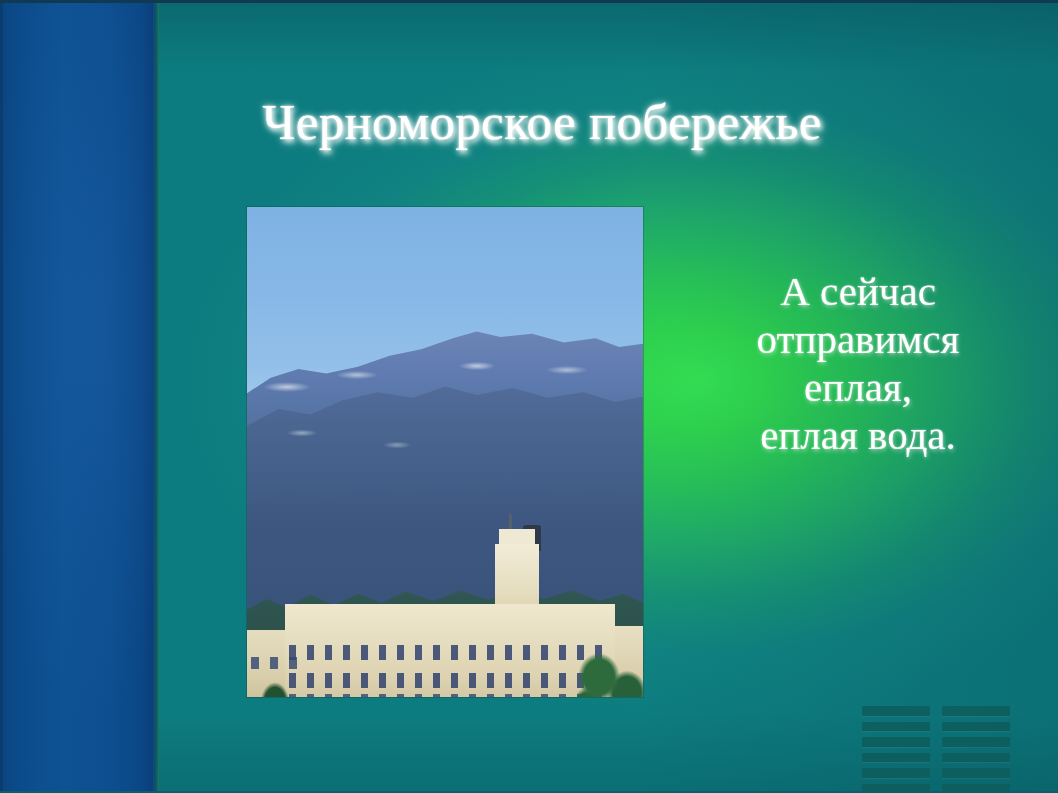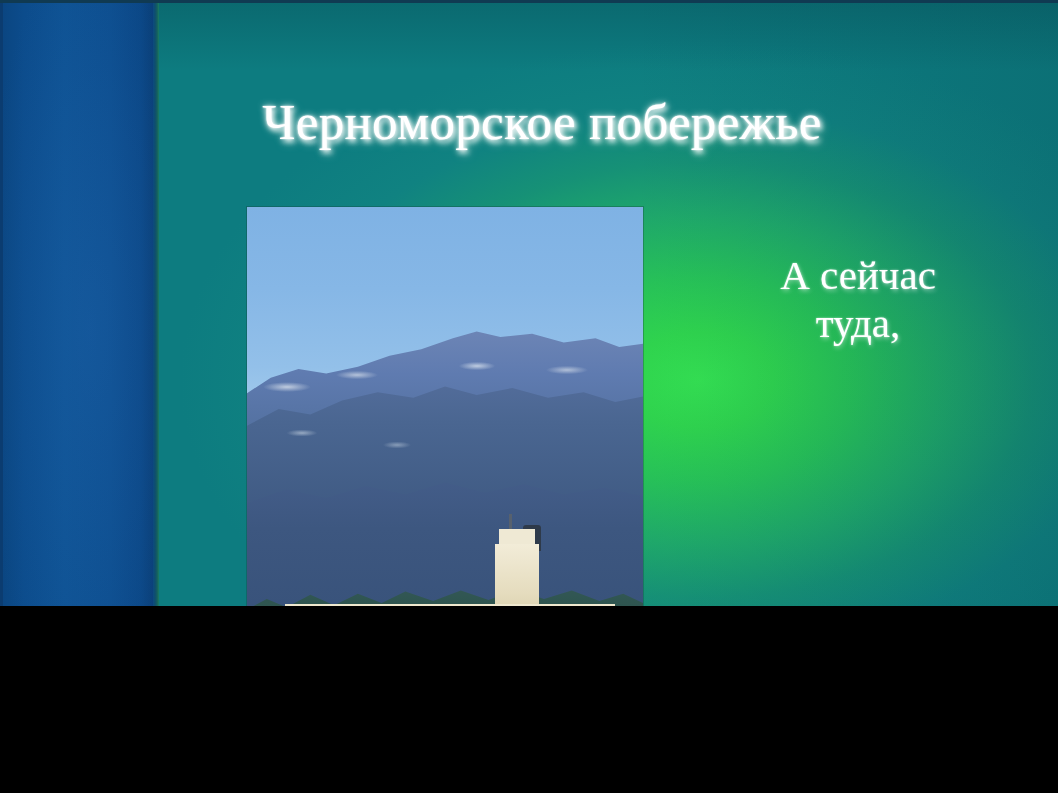--- a/index.html
+++ b/index.html
@@ -3,21 +3,21 @@
 <meta charset="utf-8">
 <style>
   html, body {
     margin: 0;
     padding: 0;
     background: #000;
   }
   #slide {
     position: relative;
     width: 1058px;
-    height: 606px;
+    height: 793px;
     overflow: hidden;
     font-family: "Liberation Serif", "DejaVu Serif", serif;
     background: #0d7f7f;
   }
 
   
   .bg-base {
     position: absolute;
     left: 0; top: 0;
     width: 1058px; height: 793px;
@@ -240,21 +240,21 @@
   .ph-tree-left {
     top: 466px; left: 8px; width: 40px; height: 60px;
     background:
       radial-gradient(ellipse 18px 26px at 20px 30px, #23502e 0%, #23502e 60%, rgba(0,0,0,0) 80%);
   }
 
   
   .body-text {
     position: absolute;
     left: 662px;
-    top: 252px;
+    top: 268px;
     width: 392px;
     text-align: center;
     color: #ffffff;
     font-size: 41px;
     line-height: 1.17;
     text-shadow:
       0 0 2px rgba(255,255,255,0.55),
       1px 2px 4px rgba(255,255,255,0.45);
   }
   .body-text .ln { display: block; white-space: nowrap; }
@@ -319,21 +319,23 @@
     <div class="ph ph-windows-c"></div>
     <div class="ph ph-windows-wl"></div>
     <div class="ph ph-trees-r"></div>
     <div class="ph ph-tree-left"></div>
     <div class="ph ph-trees-mid"></div>
 
   </div>
 
   <div class="body-text">
     <span class="ln">А сейчас</span>
-    <span class="ln">туда,</span>
+    <span class="ln">отправимся</span>
+    <span class="ln">еплая,</span>
+    <span class="ln">еплая вода.</span>
   </div>
 
   <div class="deco">
     <div class="deco-col">
       <div class="deco-bar"></div>
       <div class="deco-bar"></div>
       <div class="deco-bar"></div>
       <div class="deco-bar"></div>
       <div class="deco-bar"></div>
       <div class="deco-bar"></div>

